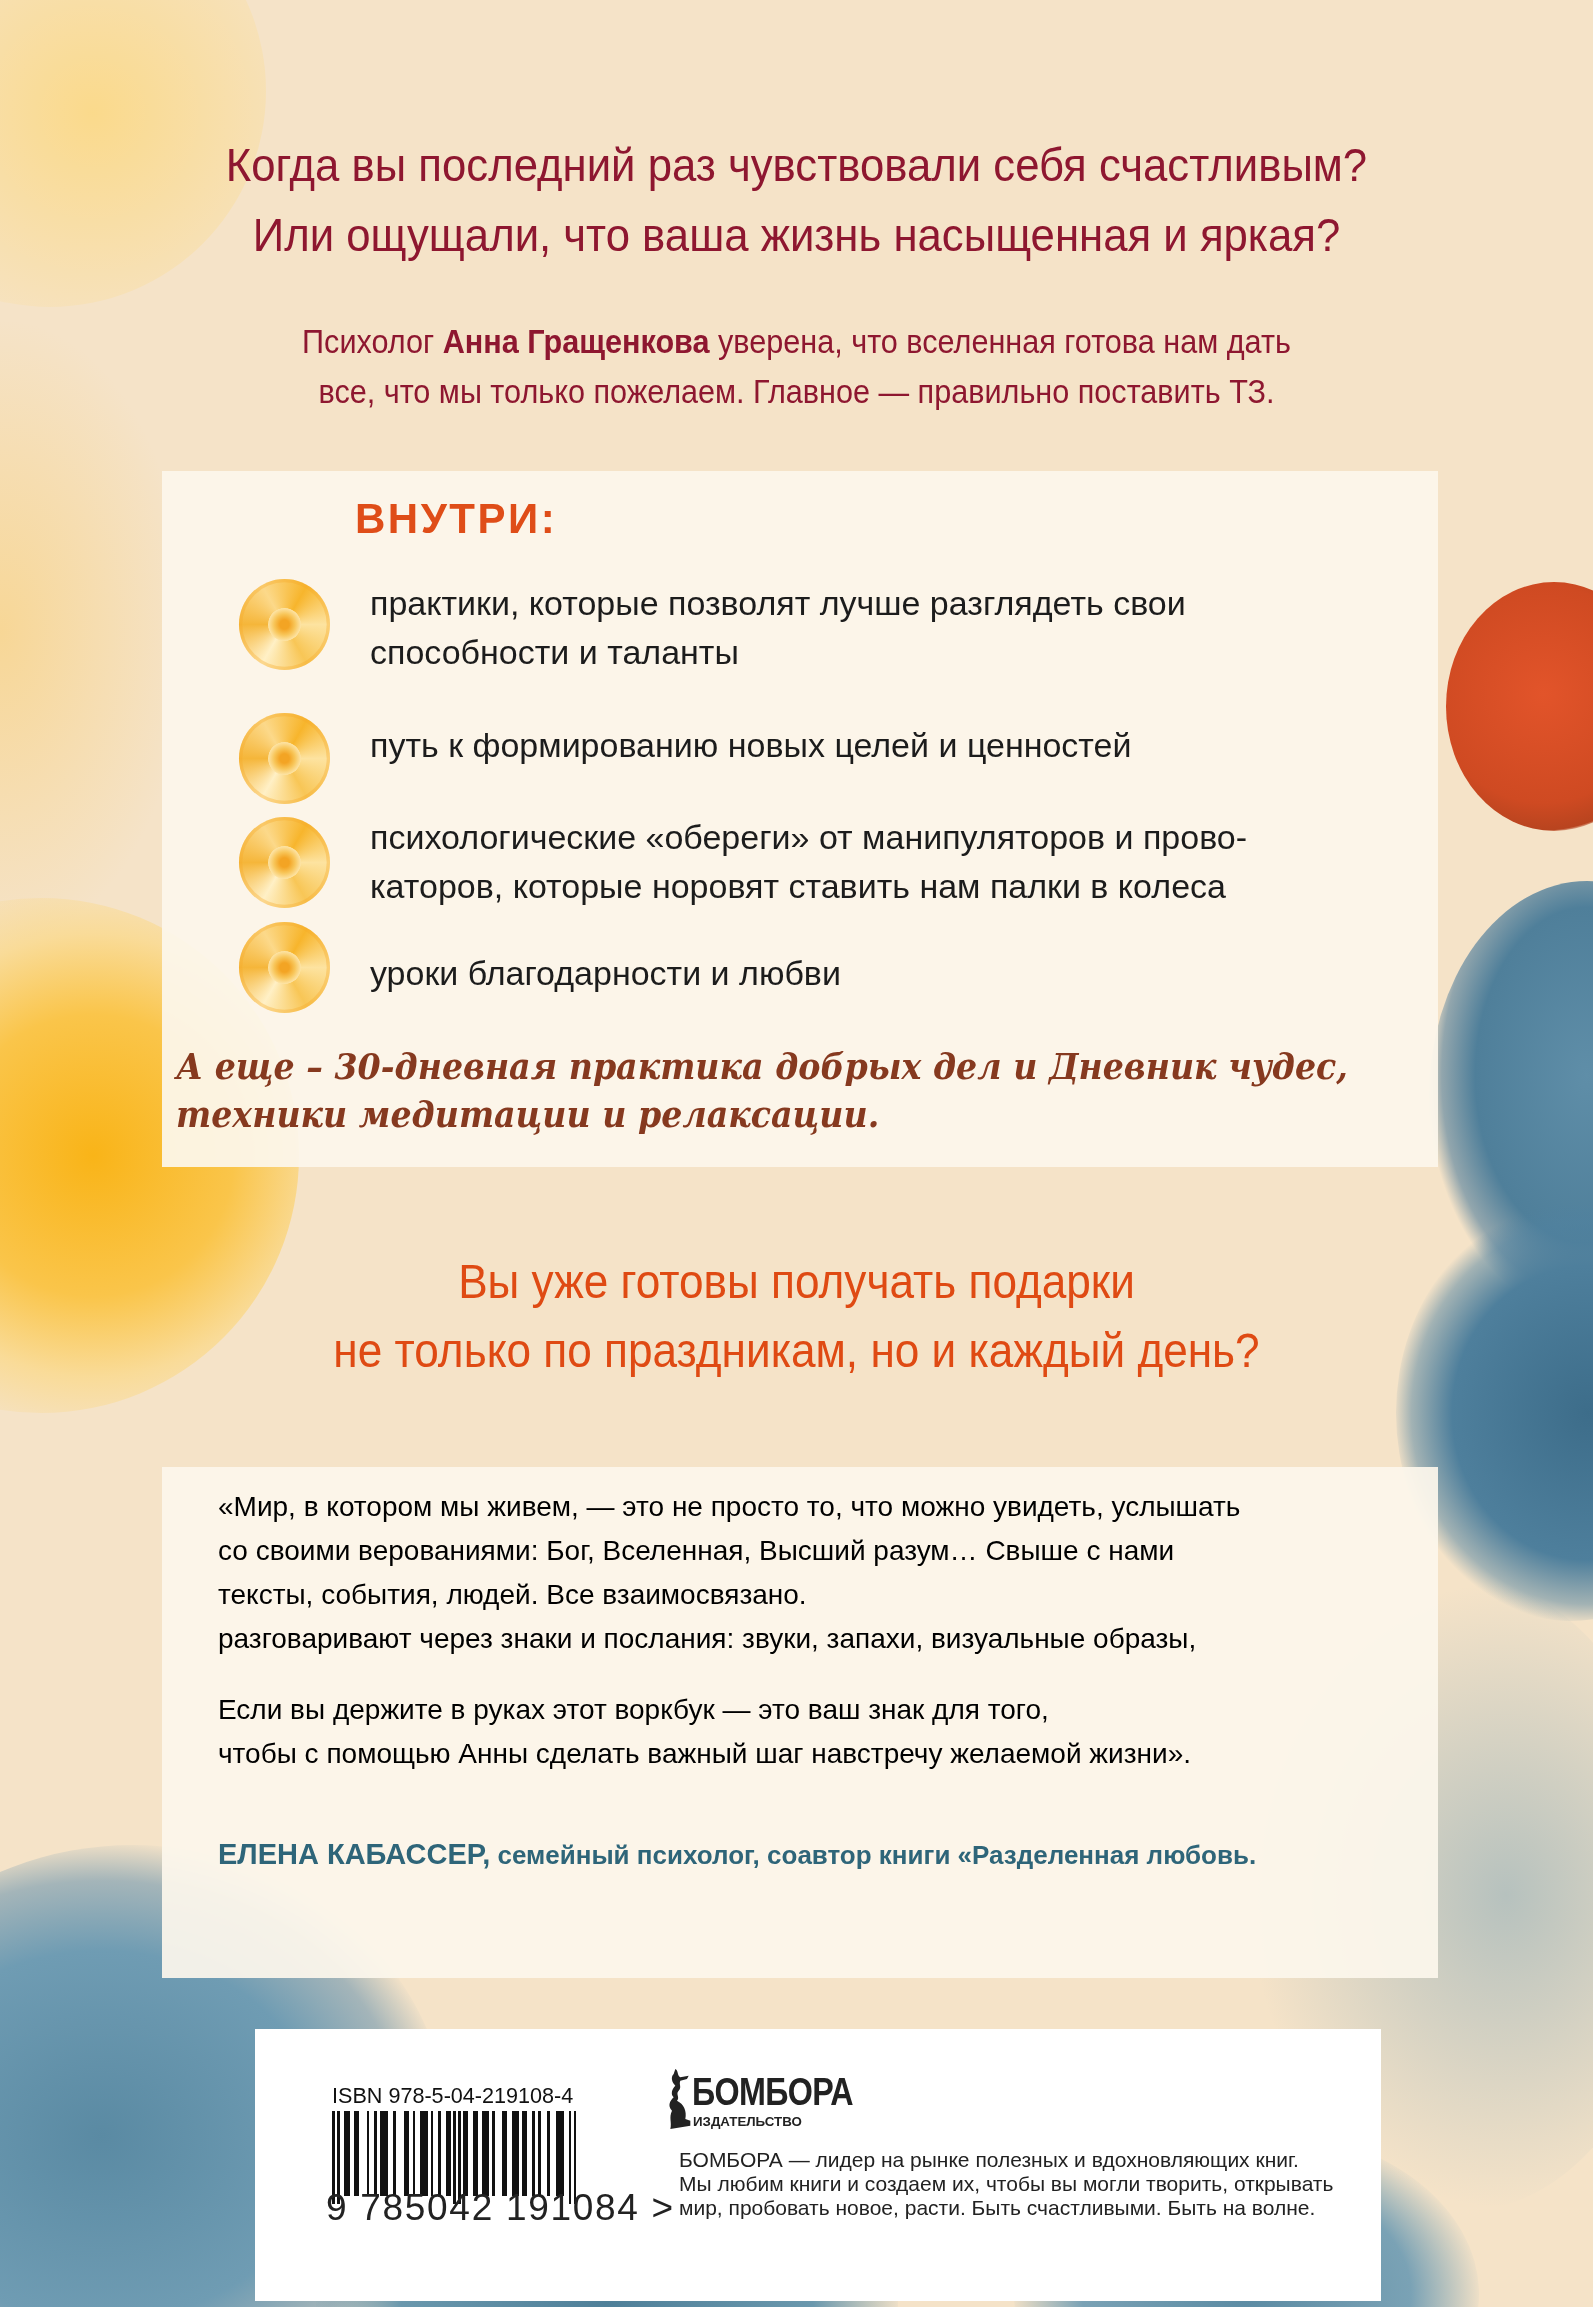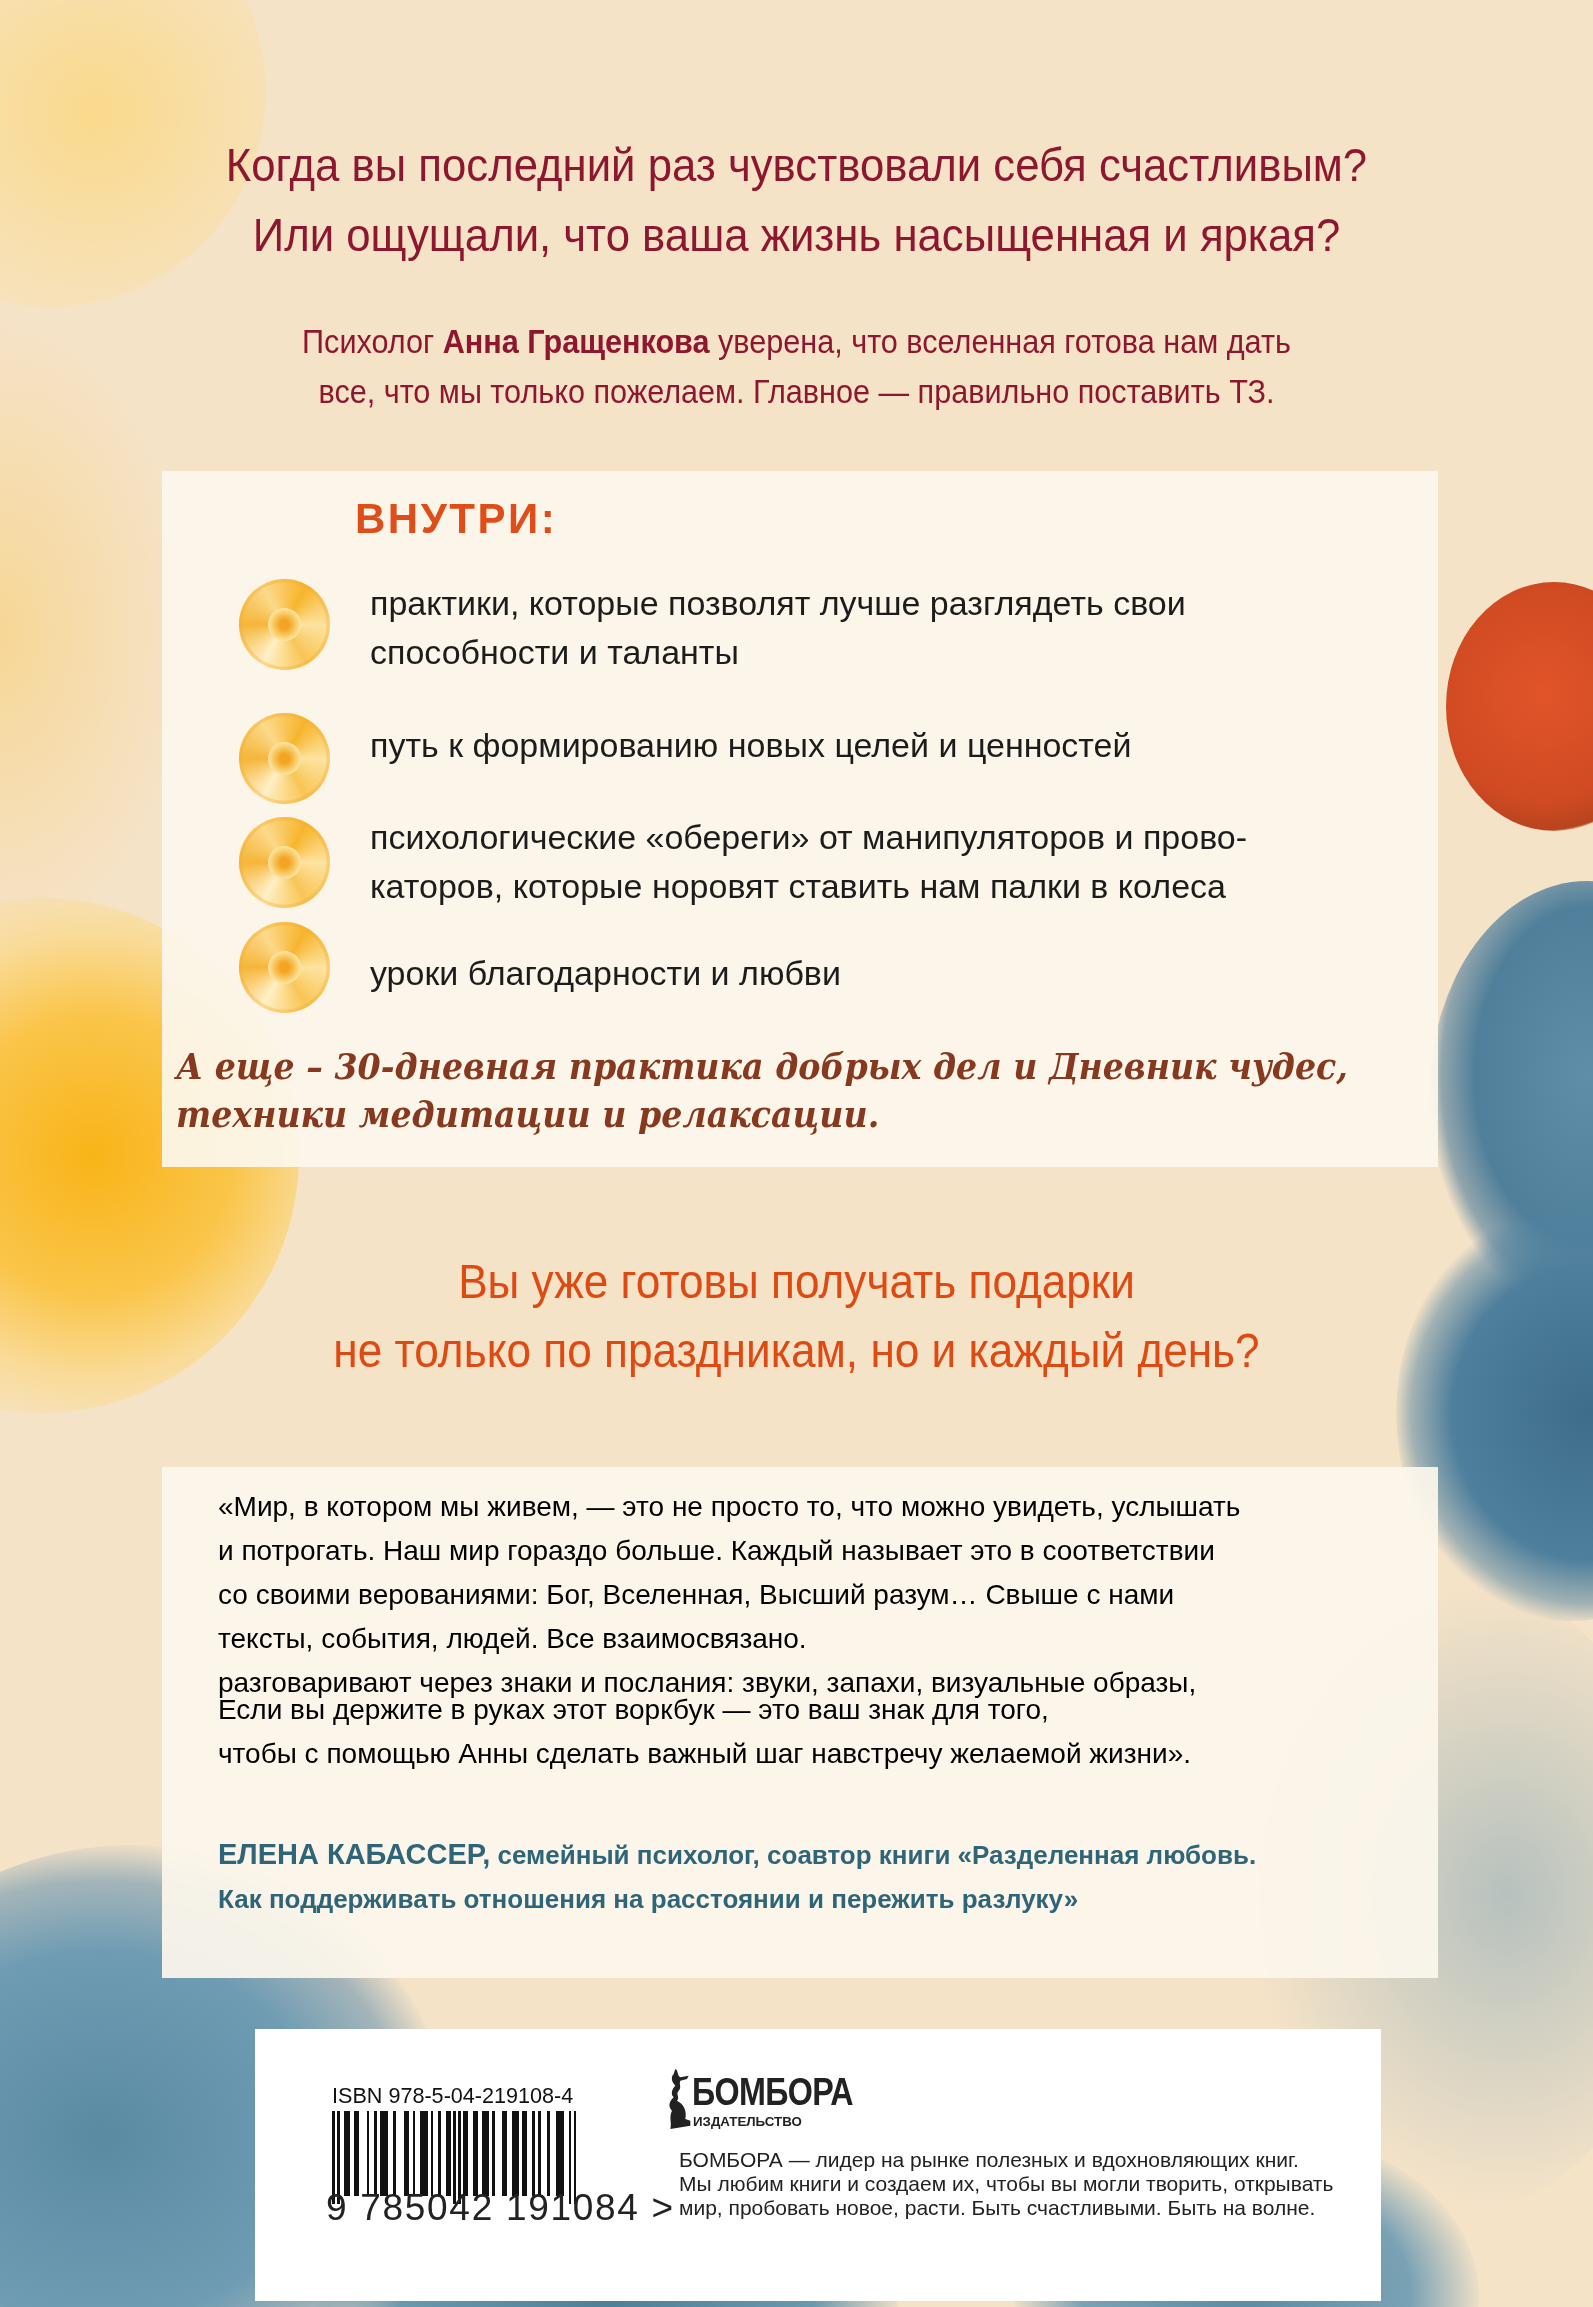--- a/index.html
+++ b/index.html
@@ -133,32 +133,30 @@
 </div>
 
 <div class="q2">
   <div>Вы уже готовы получать подарки</div>
   <div>не только по праздникам, но и каждый день?</div>
 </div>
 
 <div class="panel p2"></div>
 <div class="quote qa">
   <div>«Мир, в котором мы живем, — это не просто то, что можно увидеть, услышать</div>
-  <div>и потрогать. Наш мир гораздо больше. Каждый называет это в соответствии</div>
   <div>со своими верованиями: Бог, Вселенная, Высший разум… Свыше с нами</div>
   <div>тексты, события, людей. Все взаимосвязано.</div>
   <div>разговаривают через знаки и послания: звуки, запахи, визуальные образы,</div>
 </div>
 <div class="quote qb">
   <div>Если вы держите в руках этот воркбук — это ваш знак для того,</div>
   <div>чтобы с помощью Анны  сделать важный шаг навстречу желаемой жизни».</div>
 </div>
 <div class="author">
   <div><span class="name">ЕЛЕНА КАБАССЕР,</span><span> семейный психолог, соавтор книги «Разделенная любовь.</span></div>
-  <div>Как поддерживать отношения на расстоянии и пережить разлуку»</div>
 </div>
 
 <div class="barcode-box"></div>
 <div class="isbn">ISBN 978-5-04-219108-4</div>
 <div class="barcode">
   <span style="width:2.5px;margin-right:2.5px;height:93px"></span>
     <span style="width:2.5px;margin-right:4.2px;height:93px"></span>
   <span style="width:6.6px;margin-right:3.3px"></span>
     <span style="width:5px;margin-right:8.3px"></span>
   <span style="width:2.5px;margin-right:5px"></span>

